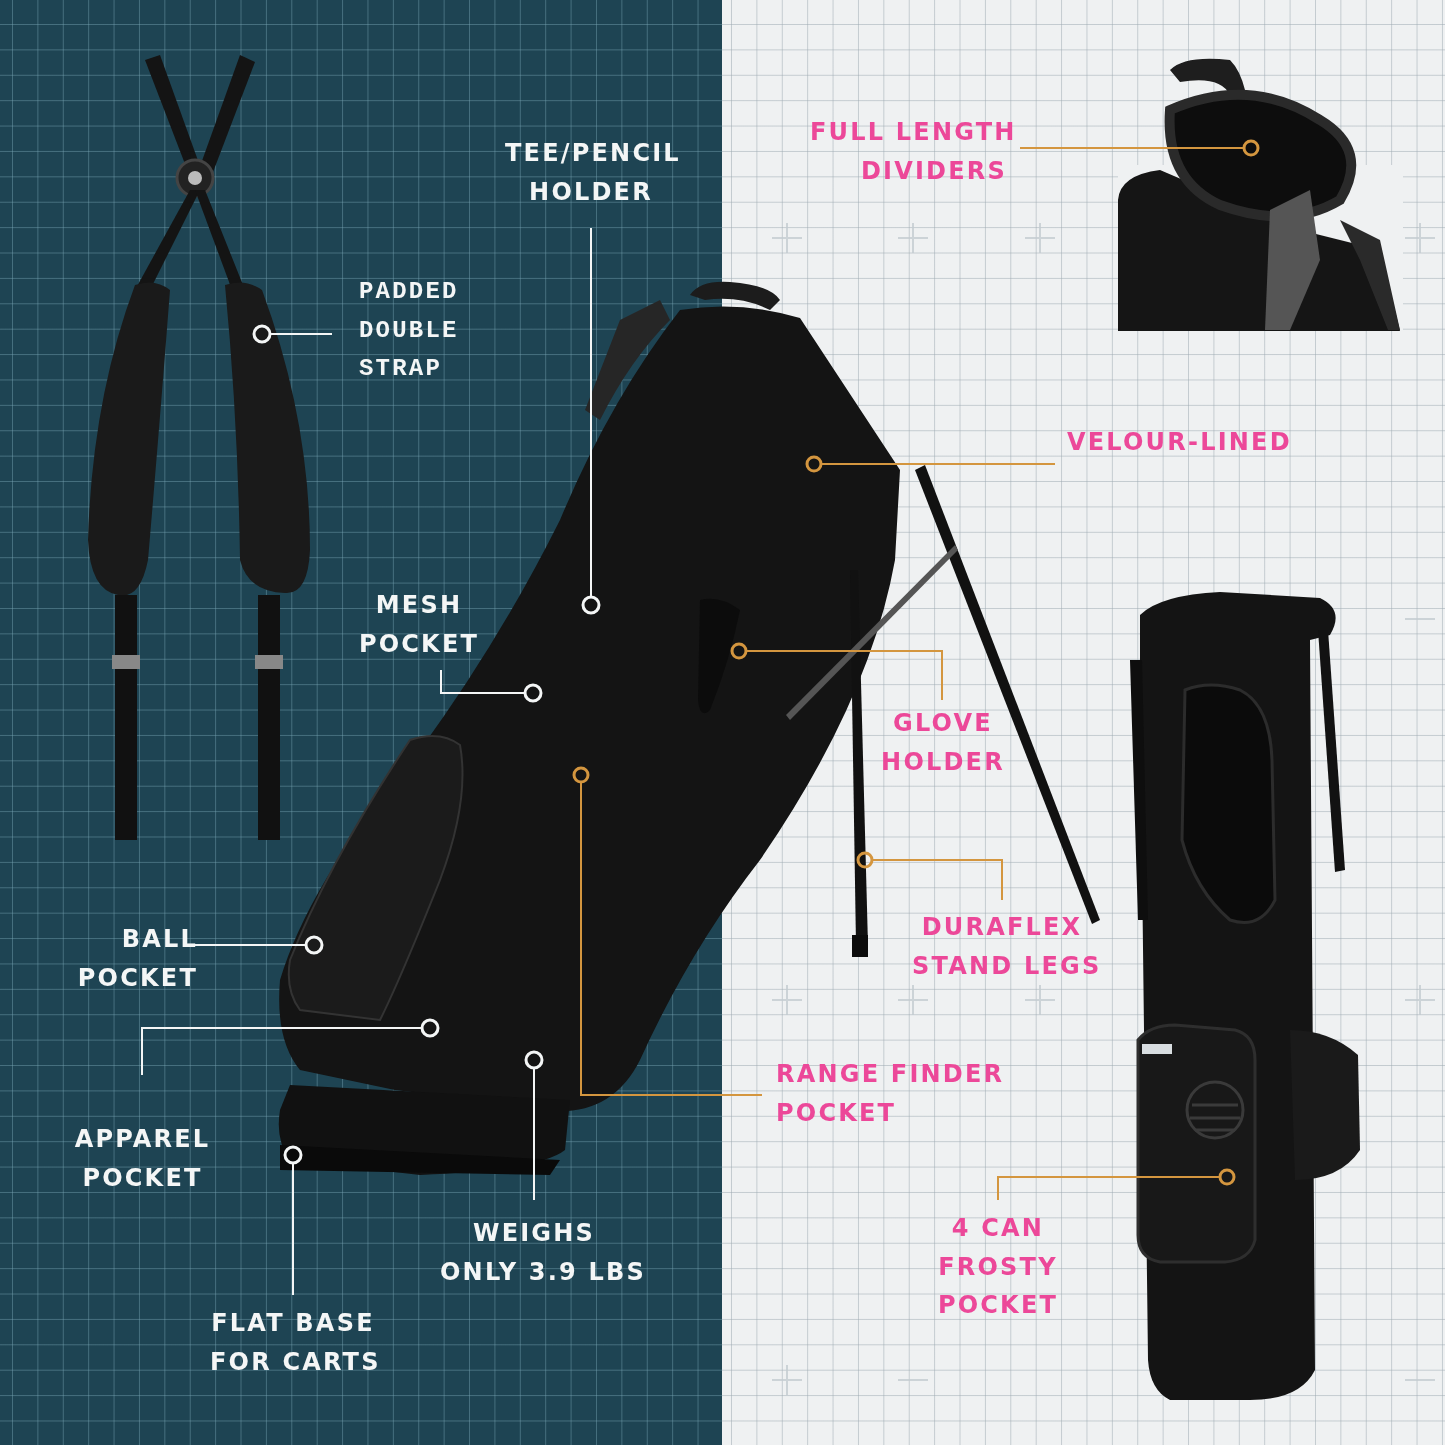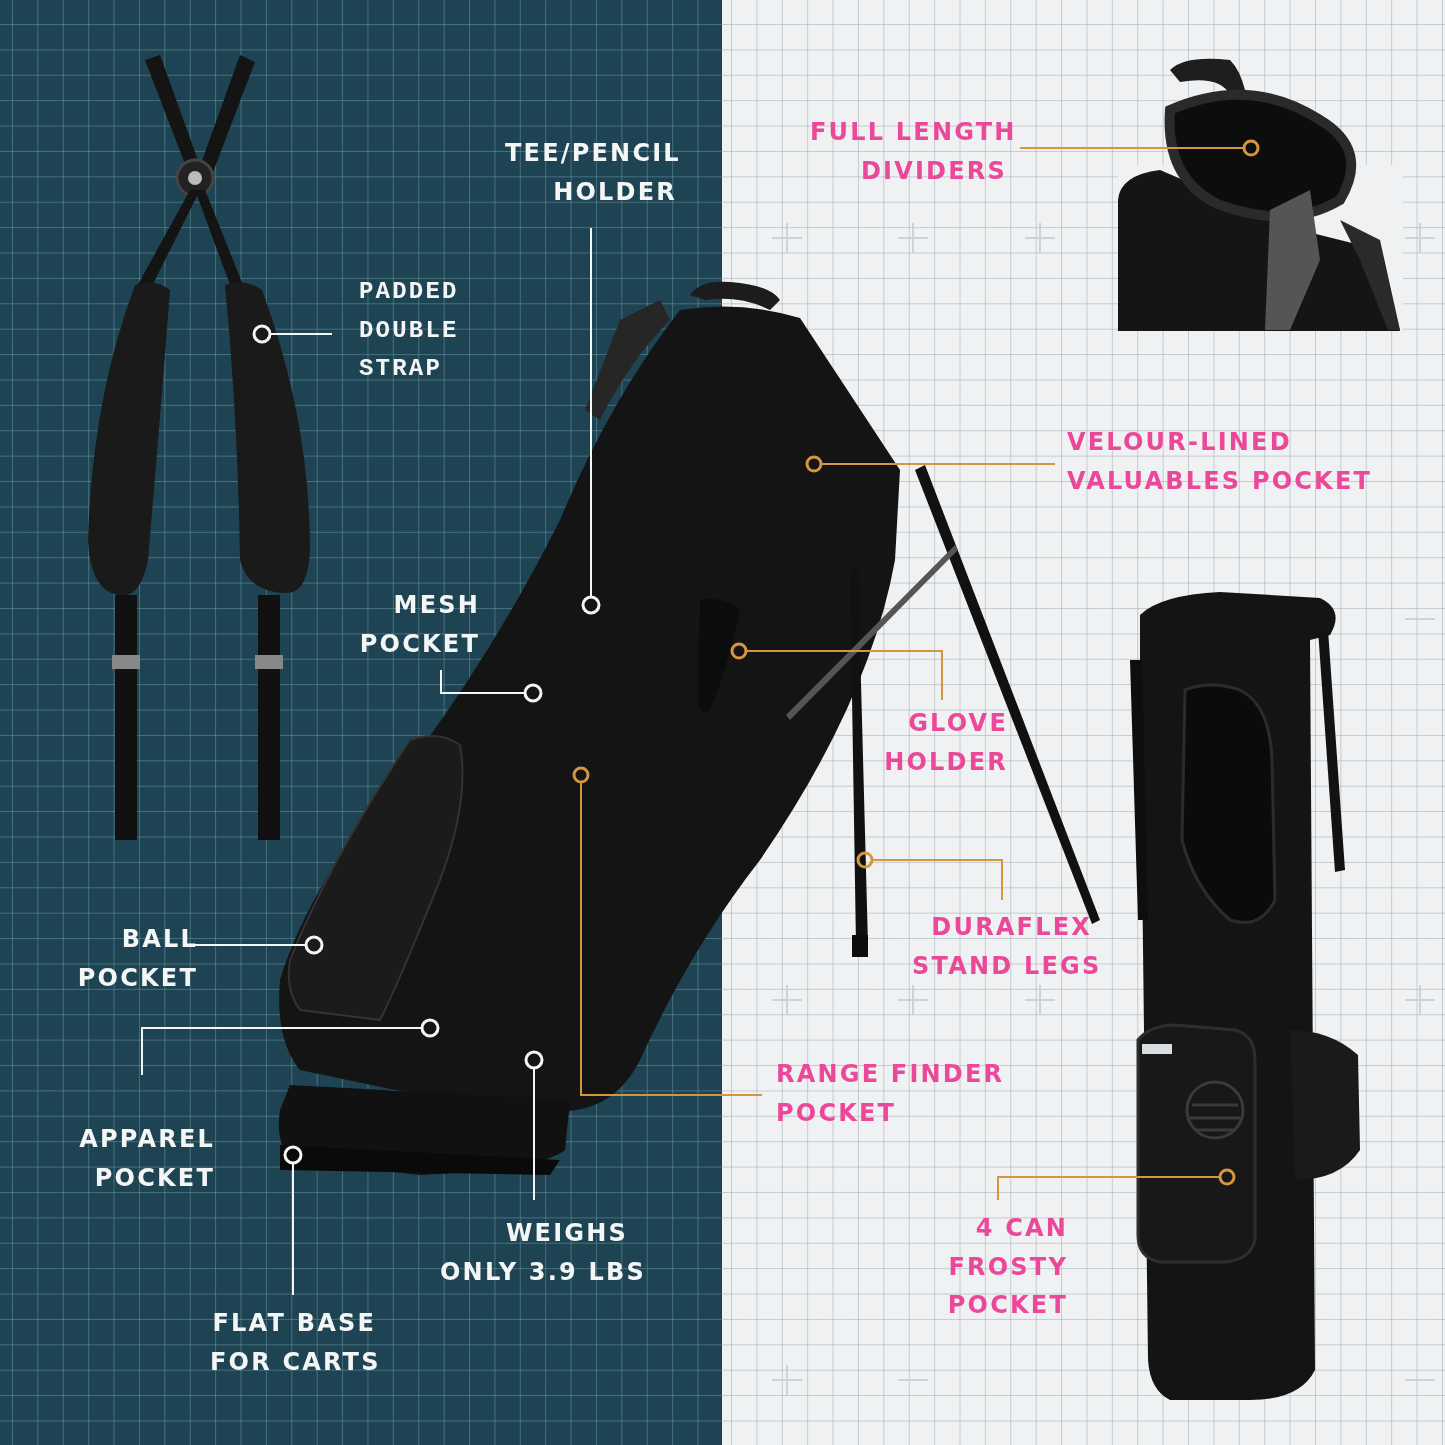--- a/index.html
+++ b/index.html
@@ -11,21 +11,21 @@
       linear-gradient(to bottom, rgba(120,165,180,0.45) 1px, transparent 1px);
     background-size:25.4px 25.4px;background-position:12px 24px;}
   .panel-light{left:722px;width:723px;background-color:#eff1f2;
     background-image:
       linear-gradient(to right, rgba(160,172,180,0.55) 1px, transparent 1px),
       linear-gradient(to bottom, rgba(160,172,180,0.55) 1px, transparent 1px);
     background-size:25.4px 25.4px;background-position:9px 24px;}
   .label{position:absolute;font-weight:bold;letter-spacing:2.2px;font-size:24px;line-height:38.5px;white-space:nowrap;}
   .label.light{color:#f4f6f6;}
   .label.dark{color:#ec4899;}
-  .label.center{text-align:right;}
+  .label.center{text-align:center;}
   .label.right{text-align:right;}
   .label span{display:block;}
   svg.overlay{position:absolute;left:0;top:0;width:1445px;height:1445px;pointer-events:none;}
 </style>
 </head>
 <body>
 
 <div class="panel panel-dark"></div>
 <div class="panel panel-light"></div>
 
@@ -161,21 +161,20 @@
   <span>ONLY 3.9 LBS</span>
 </div>
 
 <div class="label dark right" style="left:810px;top:113px;width:197px;">
   <span>FULL LENGTH</span>
   <span>DIVIDERS</span>
 </div>
 
 <div class="label dark" style="left:1067px;top:423px;">
   <span>VELOUR-LINED</span>
-  <span>VALUABLES POCKET</span>
 </div>
 
 <div class="label dark center" style="left:878px;top:704px;width:130px;">
   <span>GLOVE</span>
   <span>HOLDER</span>
 </div>
 
 <div class="label dark center" style="left:912px;top:908px;width:180px;">
   <span>DURAFLEX</span>
   <span>STAND LEGS</span>

